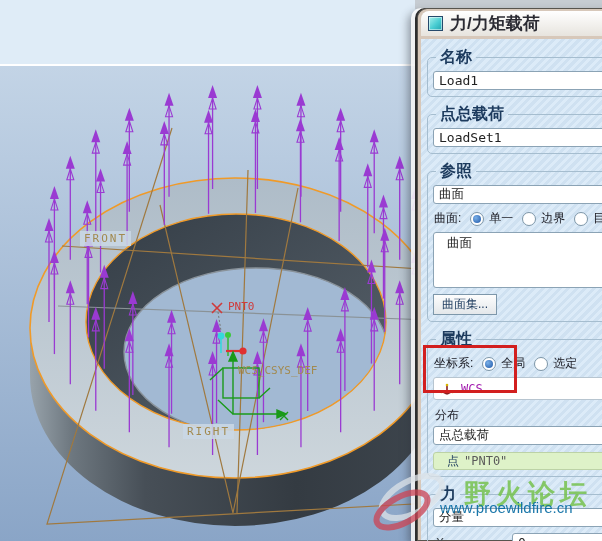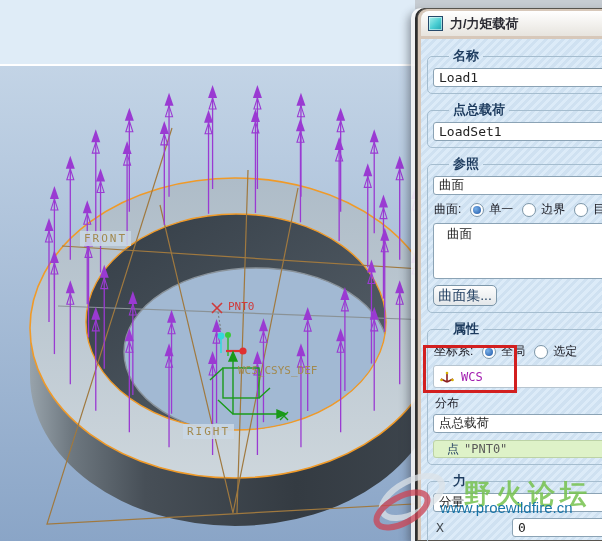--- a/index.html
+++ b/index.html
@@ -15,42 +15,42 @@
   
   #dlg{position:absolute;left:417px;top:8px;width:200px;height:533px;z-index:2;
        background:#d7c8ba;border:1px solid #57544e;border-right:none;
        border-radius:10px 0 0 0;padding:2px 0 0 3px;box-sizing:border-box;
        box-shadow:-2px 0 0 #2e2e2e,-6px 0 0 rgba(255,255,255,.85),-9px 4px 9px rgba(50,55,65,.45);}
   #dlg .titlebar{height:25px;display:flex;align-items:center;gap:7px;padding-left:7px;
        background:linear-gradient(#ffffff,#e7e4de);border-radius:8px 0 0 0;}
   .title-icon{width:13px;height:13px;flex:0 0 auto;
        background:linear-gradient(135deg,#a8f0ec 0%,#49cdd2 55%,#23a4ae 100%);
        border:1px solid #25496b;box-shadow:inset 0 0 0 1px rgba(255,255,255,.5);}
-  .title-text{font-weight:bold;font-size:13px;color:#2b2b33;}
+  .title-text{font-weight:bold;font-size:17px;color:#2b2b33;}
   #dlg .body{position:absolute;left:3px;right:0;top:30px;bottom:0;
        background:repeating-linear-gradient(135deg,#dcebf8 0 3px,#cfe1f1 3px 6px);
        padding:8px 0 0 6px;box-sizing:border-box;}
   fieldset.group{border:1px solid #a5bdcf;border-radius:5px;margin:0 0 7px 0;
        padding:3px 5px 6px 5px;width:200px;box-sizing:border-box;}
-  fieldset.group legend{font-size:13px;font-weight:bold;color:#1d3b5e;padding:0 4px;margin-left:16px;}
+  fieldset.group legend{font-size:16px;font-weight:bold;color:#1d3b5e;padding:0 4px;margin-left:3px;}
   .field,.list,.btn,.greenrow,.unitbox{box-sizing:border-box;}
   .field{height:19px;background:#fff;border:1px solid #8ba3b5;border-radius:3px;
        font:13px "DejaVu Sans Mono",monospace;color:#222;padding:1px 5px;
        display:flex;align-items:center;width:185px;}
   .field.cn{font-family:"Liberation Sans",sans-serif;font-size:12.5px;}
   .radio-row{display:flex;align-items:center;gap:3px;font-size:12px;color:#1a1a22;
        margin:6px 0 5px 1px;white-space:nowrap;}
   .rb{width:12px;height:12px;border:1px solid #7d96a8;border-radius:50%;background:#fff;
        display:inline-block;position:relative;flex:0 0 auto;margin:0 2px 0 6px;}
   .rb.on::after{content:"";position:absolute;inset:2px;border-radius:50%;
        background:radial-gradient(circle at 35% 35%,#7ab0e8,#1f58a8);}
   .list{width:185px;height:56px;background:#fff;border:1px solid #8ba3b5;border-radius:3px;
        padding:2px 4px 0 13px;font-size:12.5px;color:#222;}
   .btn{margin-top:6px;width:64px;height:21px;background:linear-gradient(#fdfdfd,#e3e7ea);
-       border:1px solid #7d97aa;border-radius:5px;font-size:14px;color:#1d3b5e;
+       border:1px solid #7d97aa;border-radius:0;font-size:12px;color:#1d3b5e;
        display:flex;align-items:center;justify-content:center;}
   .wcsbox{width:185px;height:21px;background:#fff;border:1px solid #b7c5d0;border-radius:3px;
        display:flex;align-items:center;gap:6px;padding:0 5px;}
   .wcsbox .wcstext{font:12px "DejaVu Sans Mono",monospace;color:#a21caf;}
   .plain-label{font-size:12px;color:#2a2a33;margin:7px 0 2px 2px;}
   .greenrow{margin-top:7px;width:185px;height:18px;background:#def2c8;
        border:1px solid #bcd2a6;border-radius:3px;display:flex;align-items:center;
        padding:0 4px 0 13px;font-size:12px;color:#1d3b5e;gap:5px;}
   .greenrow .pv{font:12px "DejaVu Sans Mono",monospace;color:#5a5a5a;}
   .comp-row{display:flex;align-items:center;margin:6px 0;}

